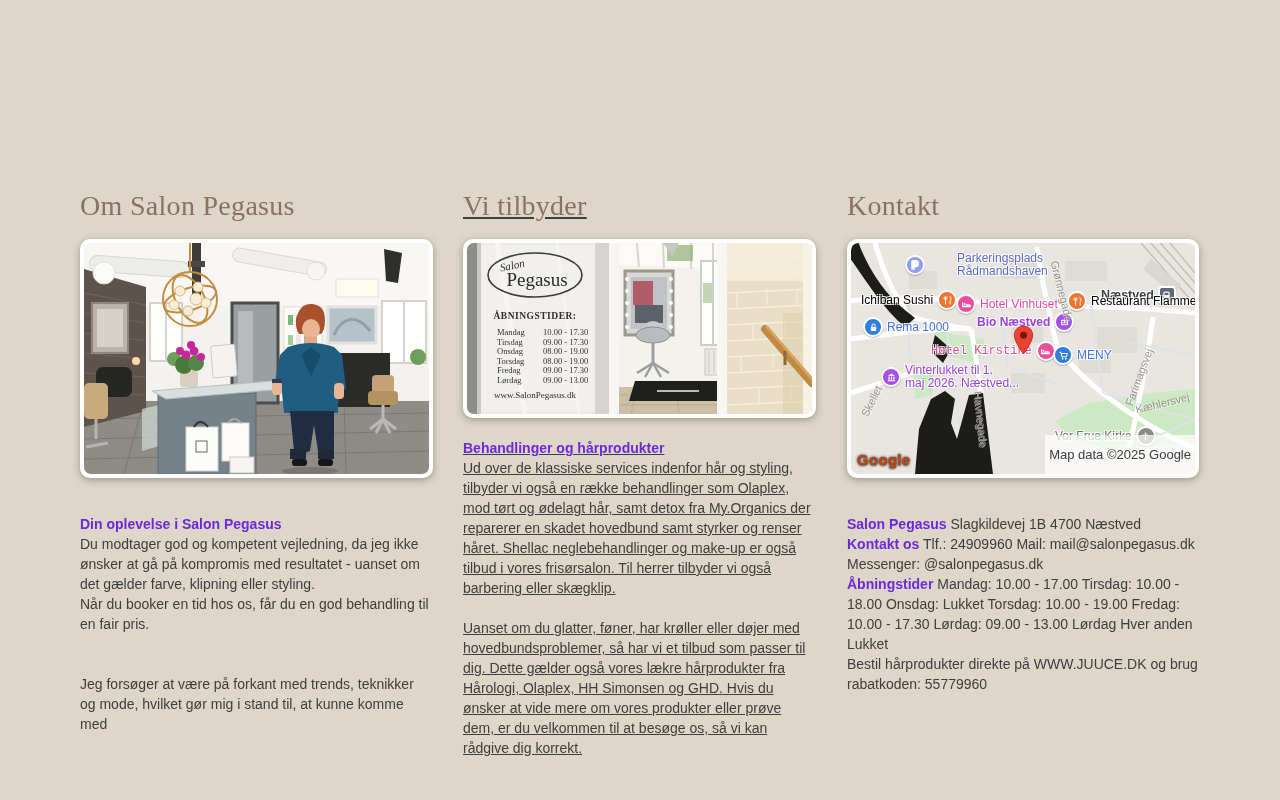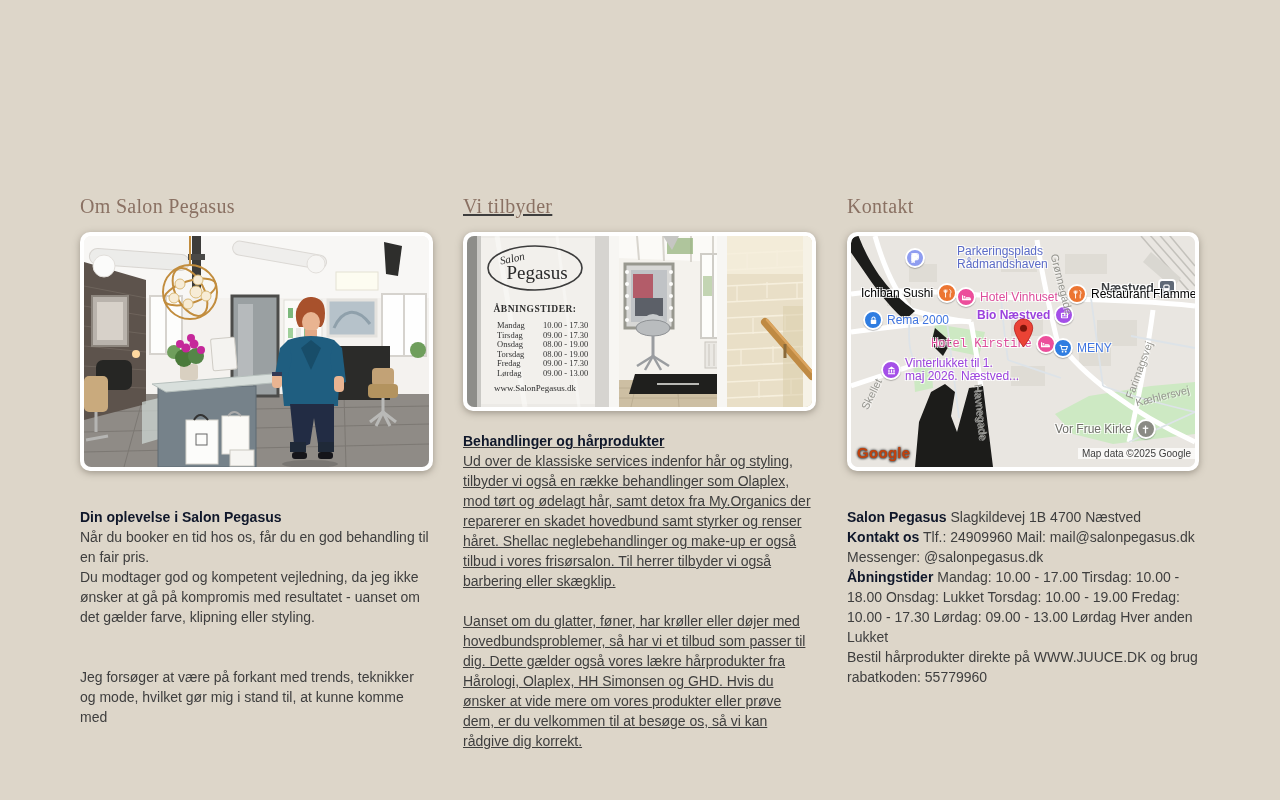--- a/index.html
+++ b/index.html
@@ -8,39 +8,39 @@
     background:#ddd6c9;
     font-family:"Liberation Sans", sans-serif;
     color:#3e3e3e;
   }
   .col{position:absolute;top:190px;width:353px;}
   .col-about{left:80px;}
   .col-offer{left:463px;text-decoration:underline;}
   .col-contact{left:847px;width:352px;}
 
   h2.sec-title{
-    margin:0 0 10px 0;
+    margin:0 0 17px 0;
     font-family:"Liberation Serif", serif;
     font-weight:400;
-    font-size:20px;line-height:32px;
+    font-size:28px;line-height:32px;
     color:#8a7163;
     letter-spacing:.3px;
   }
   .photo-card{
     background:#fff;border-radius:10px;padding:4px;
     box-shadow:0 2px 7px rgba(95,88,76,.5);
   }
   .photo-card svg{display:block;border-radius:7px;}
 
   .body-text{font-size:14px;line-height:20px;}
   .about-text,.contact-text{margin-top:36px;}
   .offer-text{margin-top:20px;}
   .body-text p{margin:0;}
   .body-text .gap{height:20px;}
-  .body-text strong{font-weight:bold;color:#0f172a;}
+  .body-text strong{font-weight:bold;color:#6d28d9;}
 
   
   .map-wrap{position:relative;width:344px;height:231px;border-radius:7px;overflow:hidden;background:#e9e6e1;}
   .map-wrap svg.basemap{position:absolute;left:0;top:0;}
   .poi{
     position:absolute;display:flex;align-items:center;gap:4px;
     font-size:12px;line-height:13px;white-space:nowrap;
     text-shadow:1px 1px 0 rgba(255,255,255,.85),-1px -1px 0 rgba(255,255,255,.85),1px -1px 0 rgba(255,255,255,.85),-1px 1px 0 rgba(255,255,255,.85);
   }
   .picon{
@@ -70,23 +70,23 @@
     position:absolute;color:#95958f;font-size:11px;white-space:nowrap;
     text-shadow:1px 1px 0 rgba(255,255,255,.6);
   }
   .map-pin{position:absolute;width:21px;height:30px;}
   .google-logo{
     position:absolute;left:6px;bottom:6px;
     font-size:15px;font-weight:bold;color:#c2410c;letter-spacing:.3px;
     text-shadow:0 0 2px rgba(70,70,70,.95),0 0 3px rgba(70,70,70,.8),0 1px 2px rgba(70,70,70,.8);
   }
   .map-attrib{
-    position:absolute;right:0;bottom:8px;
-    font-size:10px;color:#3c3c3c;background:rgba(255,255,255,.7);
-    padding:0 4px;
+    position:absolute;right:0;bottom:0;
+    font-size:13px;color:#3c3c3c;background:rgba(255,255,255,.7);
+    padding:12px 4px;
   }
 </style>
 </head>
 <body>
 
 <div class="col col-about">
   <h2 class="sec-title">Om Salon Pegasus</h2>
 
   <div class="photo-card">
     <svg width="345" height="231" viewBox="0 0 345 231" xmlns="http://www.w3.org/2000/svg">
@@ -232,22 +232,22 @@
       <path d="M206,168 l44,0 0,40 q-8,4 -16,0 l-4,-26 -4,26 q-8,4 -16,0 z" fill="#222c44"></path>
       <rect x="206" y="206" width="16" height="10" fill="#1f2938"></rect>
       <rect x="234" y="206" width="16" height="10" fill="#1f2938"></rect>
       <rect x="208" y="216" width="15" height="7" rx="3" fill="#15151a"></rect>
       <rect x="234" y="216" width="15" height="7" rx="3" fill="#15151a"></rect>
     </svg>
   </div>
 
   <div class="body-text about-text">
     <p><strong>Din oplevelse i Salon Pegasus</strong></p>
+    <p>Du modtager god og kompetent vejledning, da jeg ikke ønsker at gå på kompromis med resultatet - uanset om det gælder farve, klipning eller styling.</p>
     <p>Når du booker en tid hos os, får du en god behandling til en fair pris.</p>
-    <p>Du modtager god og kompetent vejledning, da jeg ikke ønsker at gå på kompromis med resultatet - uanset om det gælder farve, klipning eller styling.</p>
     <div class="gap"></div>
     <div class="gap"></div>
     <p>Jeg forsøger at være på forkant med trends, teknikker og mode, hvilket gør mig i stand til, at kunne komme med</p>
   </div>
 </div>
 
 <div class="col col-offer">
   <h2 class="sec-title">Vi tilbyder</h2>
 
   <div class="photo-card">
@@ -498,21 +498,21 @@
         <span class="c-orange">Restaurant Flammen</span>
       </div>
 
       <div class="poi" style="left:12px;top:74px;">
         <span class="picon bg-shop">
           <svg viewBox="0 0 14 14">
               <rect x="3.5" y="6" width="7" height="5.5" rx="1" fill="#fff"></rect>
               <path d="M5 6V4.6a2 2 0 0 1 4 0V6" stroke="#fff" stroke-width="1.3" fill="none"></path>
             </svg>
         </span>
-        <span class="c-shop">Rema 2000</span>
+        <span class="c-shop">Rema 1000</span>
       </div>
 
       <div class="poi" style="left:126px;top:69px;font-weight:bold;">
         <span class="c-purple">Bio Næstved</span>
         <span class="picon bg-purple">
           <svg viewBox="0 0 14 14">
               <rect x="2.5" y="3.5" width="9" height="7" rx="1" fill="#fff"></rect>
               <rect x="4" y="5" width="2.5" height="2" fill="#a44fe8"></rect>
               <rect x="7.5" y="5" width="2.5" height="2" fill="#a44fe8"></rect>
               <rect x="4" y="8" width="6" height="1.4" fill="#a44fe8"></rect>

